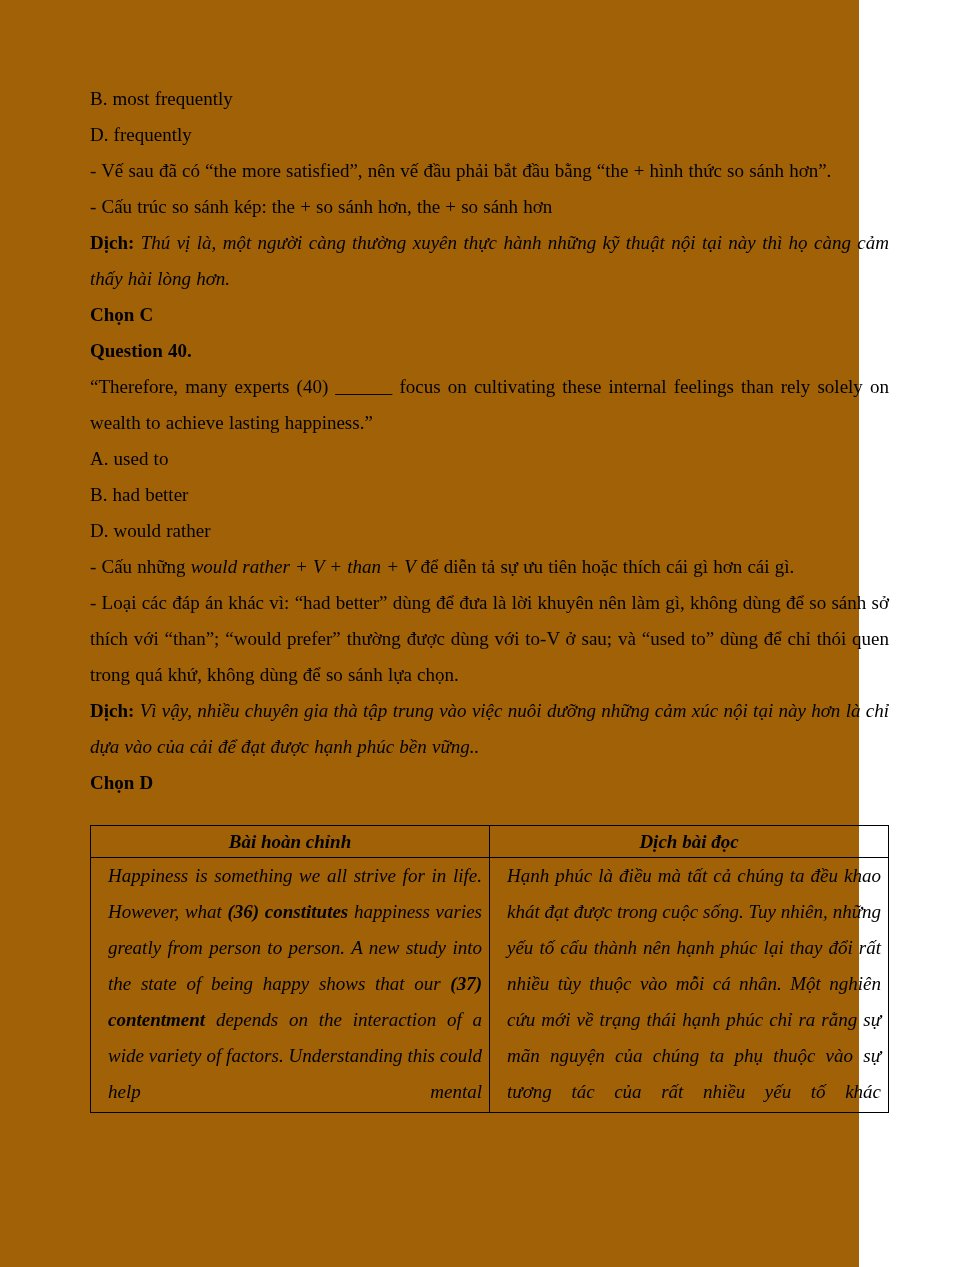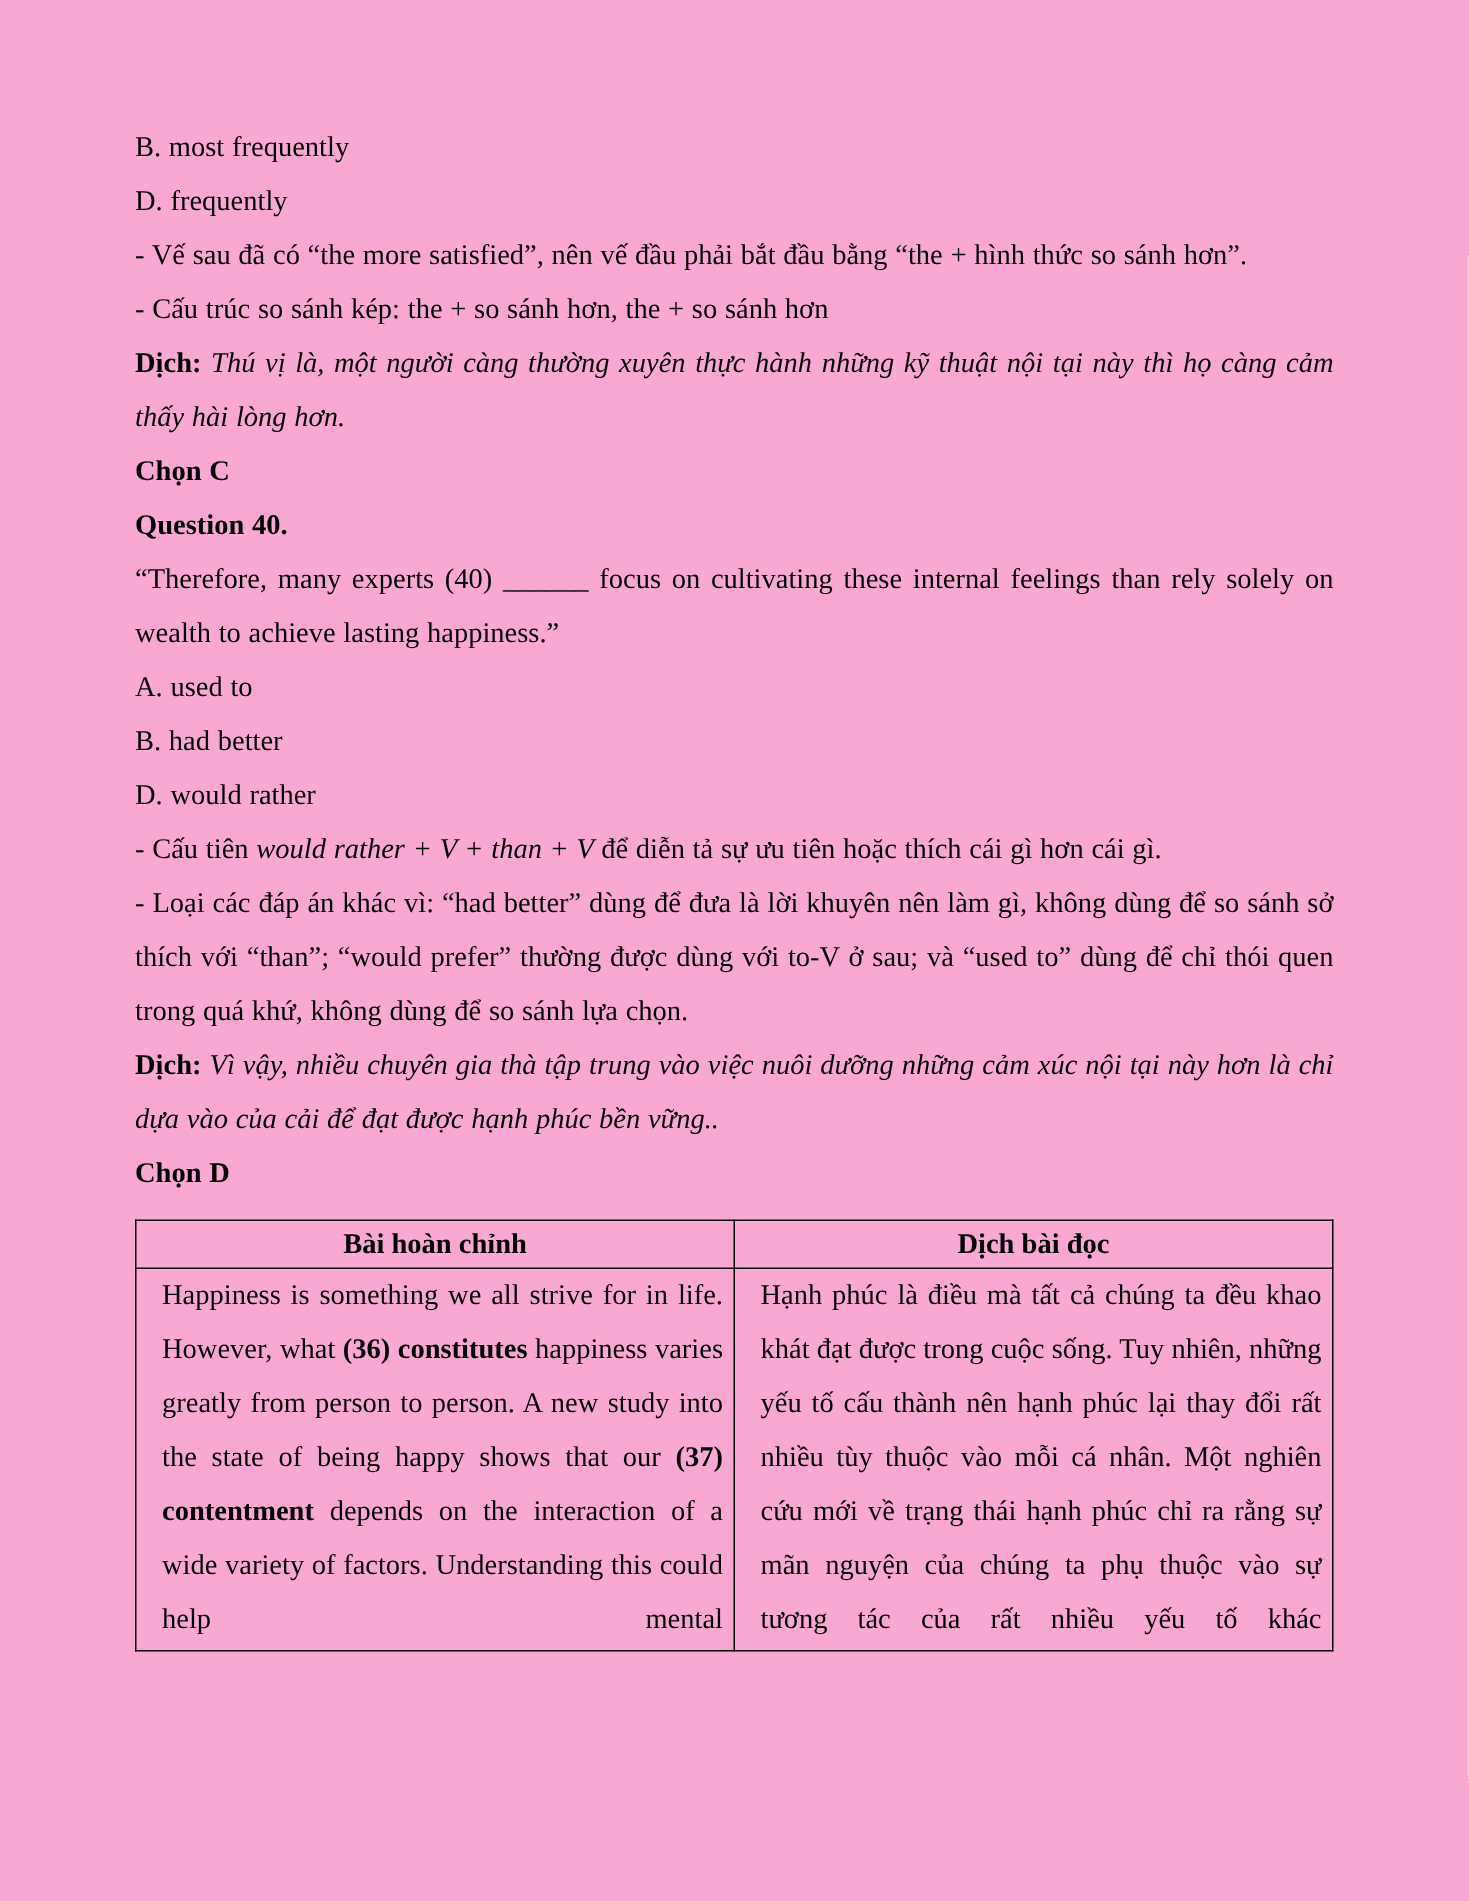--- a/index.html
+++ b/index.html
@@ -5,42 +5,43 @@
   html, body { margin: 0; padding: 0; }
   body {
     width: 979px; height: 1267px;
     background: #ffffff;
     font-family: "Liberation Serif", serif;
     color: #000000;
     overflow: hidden;
   }
   .page {
     position: relative;
-    width: 979px; height: 1267px;
-    background: #f9a8d4;
+    width: 859px; height: 1267px;
+    background: #a16207;
   }
   .content {
     position: absolute;
     left: 90px; top: 81px;
     width: 799px;
   }
   .para {
     font-size: 19px;
     line-height: 36px;
     text-align: left;
     word-spacing: 0.4px;
   }
   .para.justify { text-align: justify; font-family: Liberation Serif, serif; }
   .b { font-weight: bold; }
   .i { font-style: italic; }
   .cmp-table {
     width: 100%;
     border-collapse: collapse;
     table-layout: fixed;
-    margin-top: 12px;
+    margin-top: 24px;
+    font-style: italic;
   }
   .cmp-table th {
     border: 1.5px solid #000000;
     width: 50%;
     font-size: 19px;
     font-weight: bold;
     text-align: center;
     height: 31px;
     line-height: 31px;
     padding: 0;
@@ -66,21 +67,21 @@
         <div class="para"><span>D. frequently</span></div>
         <div class="para"><span>- Vế sau đã có “the more satisfied”, nên vế đầu phải bắt đầu bằng “the + hình thức so sánh hơn”.</span></div>
         <div class="para"><span>- Cấu trúc so sánh kép: the + so sánh hơn, the + so sánh hơn</span></div>
         <div class="para justify"><span class="b">Dịch: </span><span class="i">Thú vị là, một người càng thường xuyên thực hành những kỹ thuật nội tại này thì họ càng cảm thấy hài lòng hơn.</span></div>
         <div class="para"><span class="b">Chọn C</span></div>
         <div class="para"><span class="b">Question 40.</span></div>
         <div class="para justify"><span>“Therefore, many experts (40) ______ focus on cultivating these internal feelings than rely solely on wealth to achieve lasting happiness.”</span></div>
         <div class="para"><span>A. used to</span></div>
         <div class="para"><span>B. had better</span></div>
         <div class="para"><span>D. would rather</span></div>
-        <div class="para"><span>- Cấu tiên </span><span class="i">would rather + V + than + V </span><span>để diễn tả sự ưu tiên hoặc thích cái gì hơn cái gì.</span></div>
+        <div class="para"><span>- Cấu những </span><span class="i">would rather + V + than + V </span><span>để diễn tả sự ưu tiên hoặc thích cái gì hơn cái gì.</span></div>
         <div class="para justify"><span>- Loại các đáp án khác vì: “had better” dùng để đưa là lời khuyên nên làm gì, không dùng để so sánh sở thích với “than”; “would prefer” thường được dùng với to-V ở sau; và “used to” dùng để chỉ thói quen trong quá khứ, không dùng để so sánh lựa chọn.</span></div>
         <div class="para justify"><span class="b">Dịch: </span><span class="i">Vì vậy, nhiều chuyên gia thà tập trung vào việc nuôi dưỡng những cảm xúc nội tại này hơn là chỉ dựa vào của cải để đạt được hạnh phúc bền vững..</span></div>
         <div class="para"><span class="b">Chọn D</span></div>
       </div>
     <table class="cmp-table">
       <thead>
         <tr>
           <th>Bài hoàn chỉnh</th>
           <th>Dịch bài đọc</th>
         </tr>

